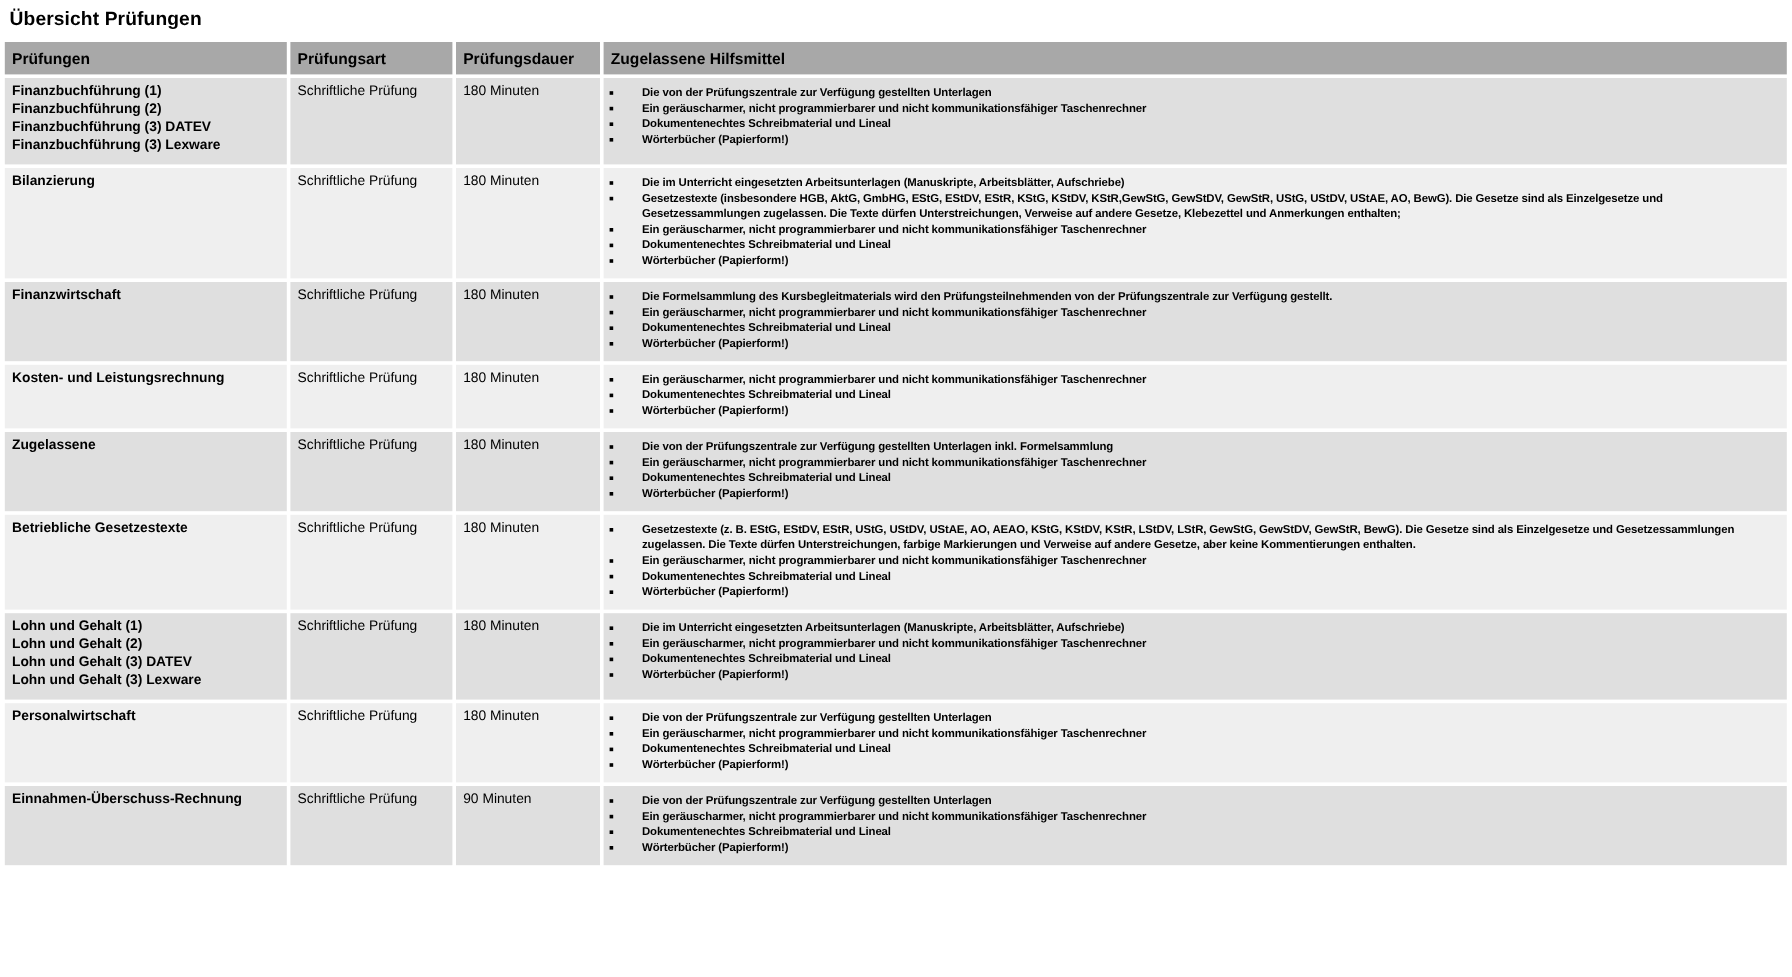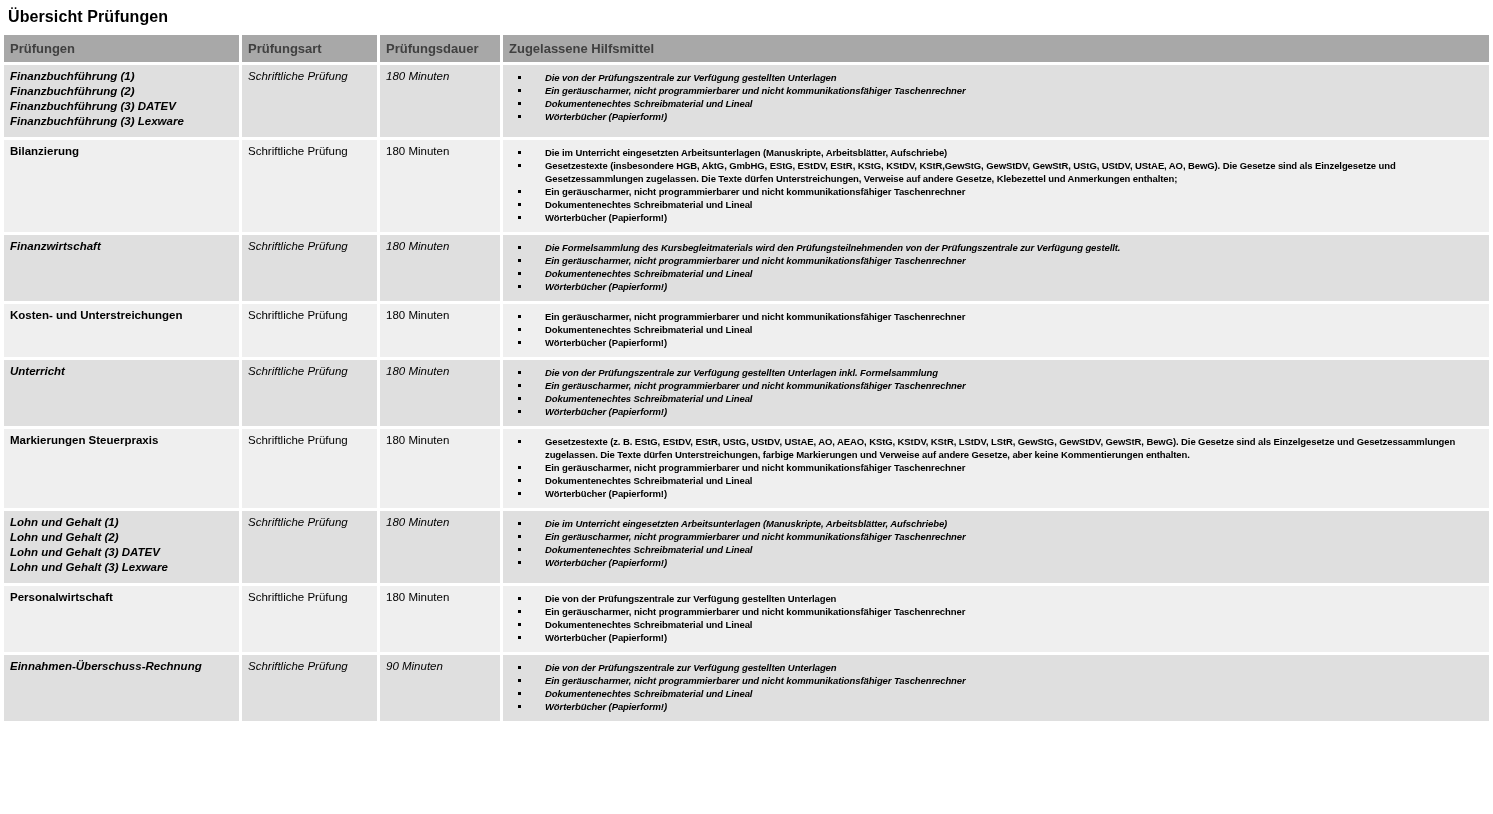--- a/index.html
+++ b/index.html
@@ -28,42 +28,42 @@
     table-layout:fixed;
     width:1491px;
     margin-left:1px;
   }
   col.c1{width:235px;}
   col.c2{width:135px;}
   col.c3{width:120px;}
   col.c4{width:auto;}
   th{
     background:var(--header-bg);
-    color:#404040;
+    color:#000000;
     font-size:13px;
     font-weight:bold;
     text-align:left;
     padding:5px 6px;
     line-height:17px;
     white-space:nowrap;
   }
-  tbody tr.shade-dark td{background:var(--row-dark);font-style:italic;}
+  tbody tr.shade-dark td{background:var(--row-dark);}
   tbody tr.shade-light td{background:var(--row-light);margin-top:43px;}
   td{
     vertical-align:top;
     padding:4px 6px 8px 6px;
     font-size:11.5px;
     line-height:15px;
   }
   td.exam-cell div{
     font-weight:bold;
     white-space:nowrap;
   }
   td.aids-cell{
-    padding:6px 12px 8px 12px;
+    padding:6px 12px 8px 2px;
   }
   ul.aids-list{
     margin:0;
     padding:0;
     list-style:none;
   }
   ul.aids-list li{
     position:relative;
     padding-left:30px;
     font-size:9.5px;
@@ -146,50 +146,50 @@
           <ul class="aids-list">
             <li>Die Formelsammlung des Kursbegleitmaterials wird den Prüfungsteilnehmenden von der Prüfungszentrale zur Verfügung gestellt.</li>
             <li>Ein geräuscharmer, nicht programmierbarer und nicht kommunikationsfähiger Taschenrechner</li>
             <li>Dokumentenechtes Schreibmaterial und Lineal</li>
             <li>Wörterbücher (Papierform!)</li>
           </ul>
         </td>
       </tr>
       <tr class="shade-light">
         <td class="exam-cell">
-          <div>Kosten- und Unterstreichungen</div>
-        </td>
-        <td>Schriftliche Prüfung</td>
-        <td>180 Minuten</td>
-        <td class="aids-cell">
-          <ul class="aids-list">
-            <li>Ein geräuscharmer, nicht programmierbarer und nicht kommunikationsfähiger Taschenrechner</li>
-            <li>Dokumentenechtes Schreibmaterial und Lineal</li>
-            <li>Wörterbücher (Papierform!)</li>
-          </ul>
-        </td>
-      </tr>
-      <tr class="shade-dark">
-        <td class="exam-cell">
-          <div>Unterricht</div>
+          <div>Kosten- und Leistungsrechnung</div>
+        </td>
+        <td>Schriftliche Prüfung</td>
+        <td>180 Minuten</td>
+        <td class="aids-cell">
+          <ul class="aids-list">
+            <li>Ein geräuscharmer, nicht programmierbarer und nicht kommunikationsfähiger Taschenrechner</li>
+            <li>Dokumentenechtes Schreibmaterial und Lineal</li>
+            <li>Wörterbücher (Papierform!)</li>
+          </ul>
+        </td>
+      </tr>
+      <tr class="shade-dark">
+        <td class="exam-cell">
+          <div>Zugelassene</div>
         </td>
         <td>Schriftliche Prüfung</td>
         <td>180 Minuten</td>
         <td class="aids-cell">
           <ul class="aids-list">
             <li>Die von der Prüfungszentrale zur Verfügung gestellten Unterlagen inkl. Formelsammlung</li>
             <li>Ein geräuscharmer, nicht programmierbarer und nicht kommunikationsfähiger Taschenrechner</li>
             <li>Dokumentenechtes Schreibmaterial und Lineal</li>
             <li>Wörterbücher (Papierform!)</li>
           </ul>
         </td>
       </tr>
       <tr class="shade-light">
         <td class="exam-cell">
-          <div>Markierungen Steuerpraxis</div>
+          <div>Betriebliche Gesetzestexte</div>
         </td>
         <td>Schriftliche Prüfung</td>
         <td>180 Minuten</td>
         <td class="aids-cell">
           <ul class="aids-list">
             <li>Gesetzestexte (z. B. EStG, EStDV, EStR, UStG, UStDV, UStAE, AO, AEAO, KStG, KStDV, KStR, LStDV, LStR, GewStG, GewStDV, GewStR, BewG). Die Gesetze sind als Einzelgesetze und Gesetzessammlungen zugelassen. Die Texte dürfen Unterstreichungen, farbige Markierungen und Verweise auf andere Gesetze, aber keine Kommentierungen enthalten.</li>
             <li>Ein geräuscharmer, nicht programmierbarer und nicht kommunikationsfähiger Taschenrechner</li>
             <li>Dokumentenechtes Schreibmaterial und Lineal</li>
             <li>Wörterbücher (Papierform!)</li>
           </ul>

